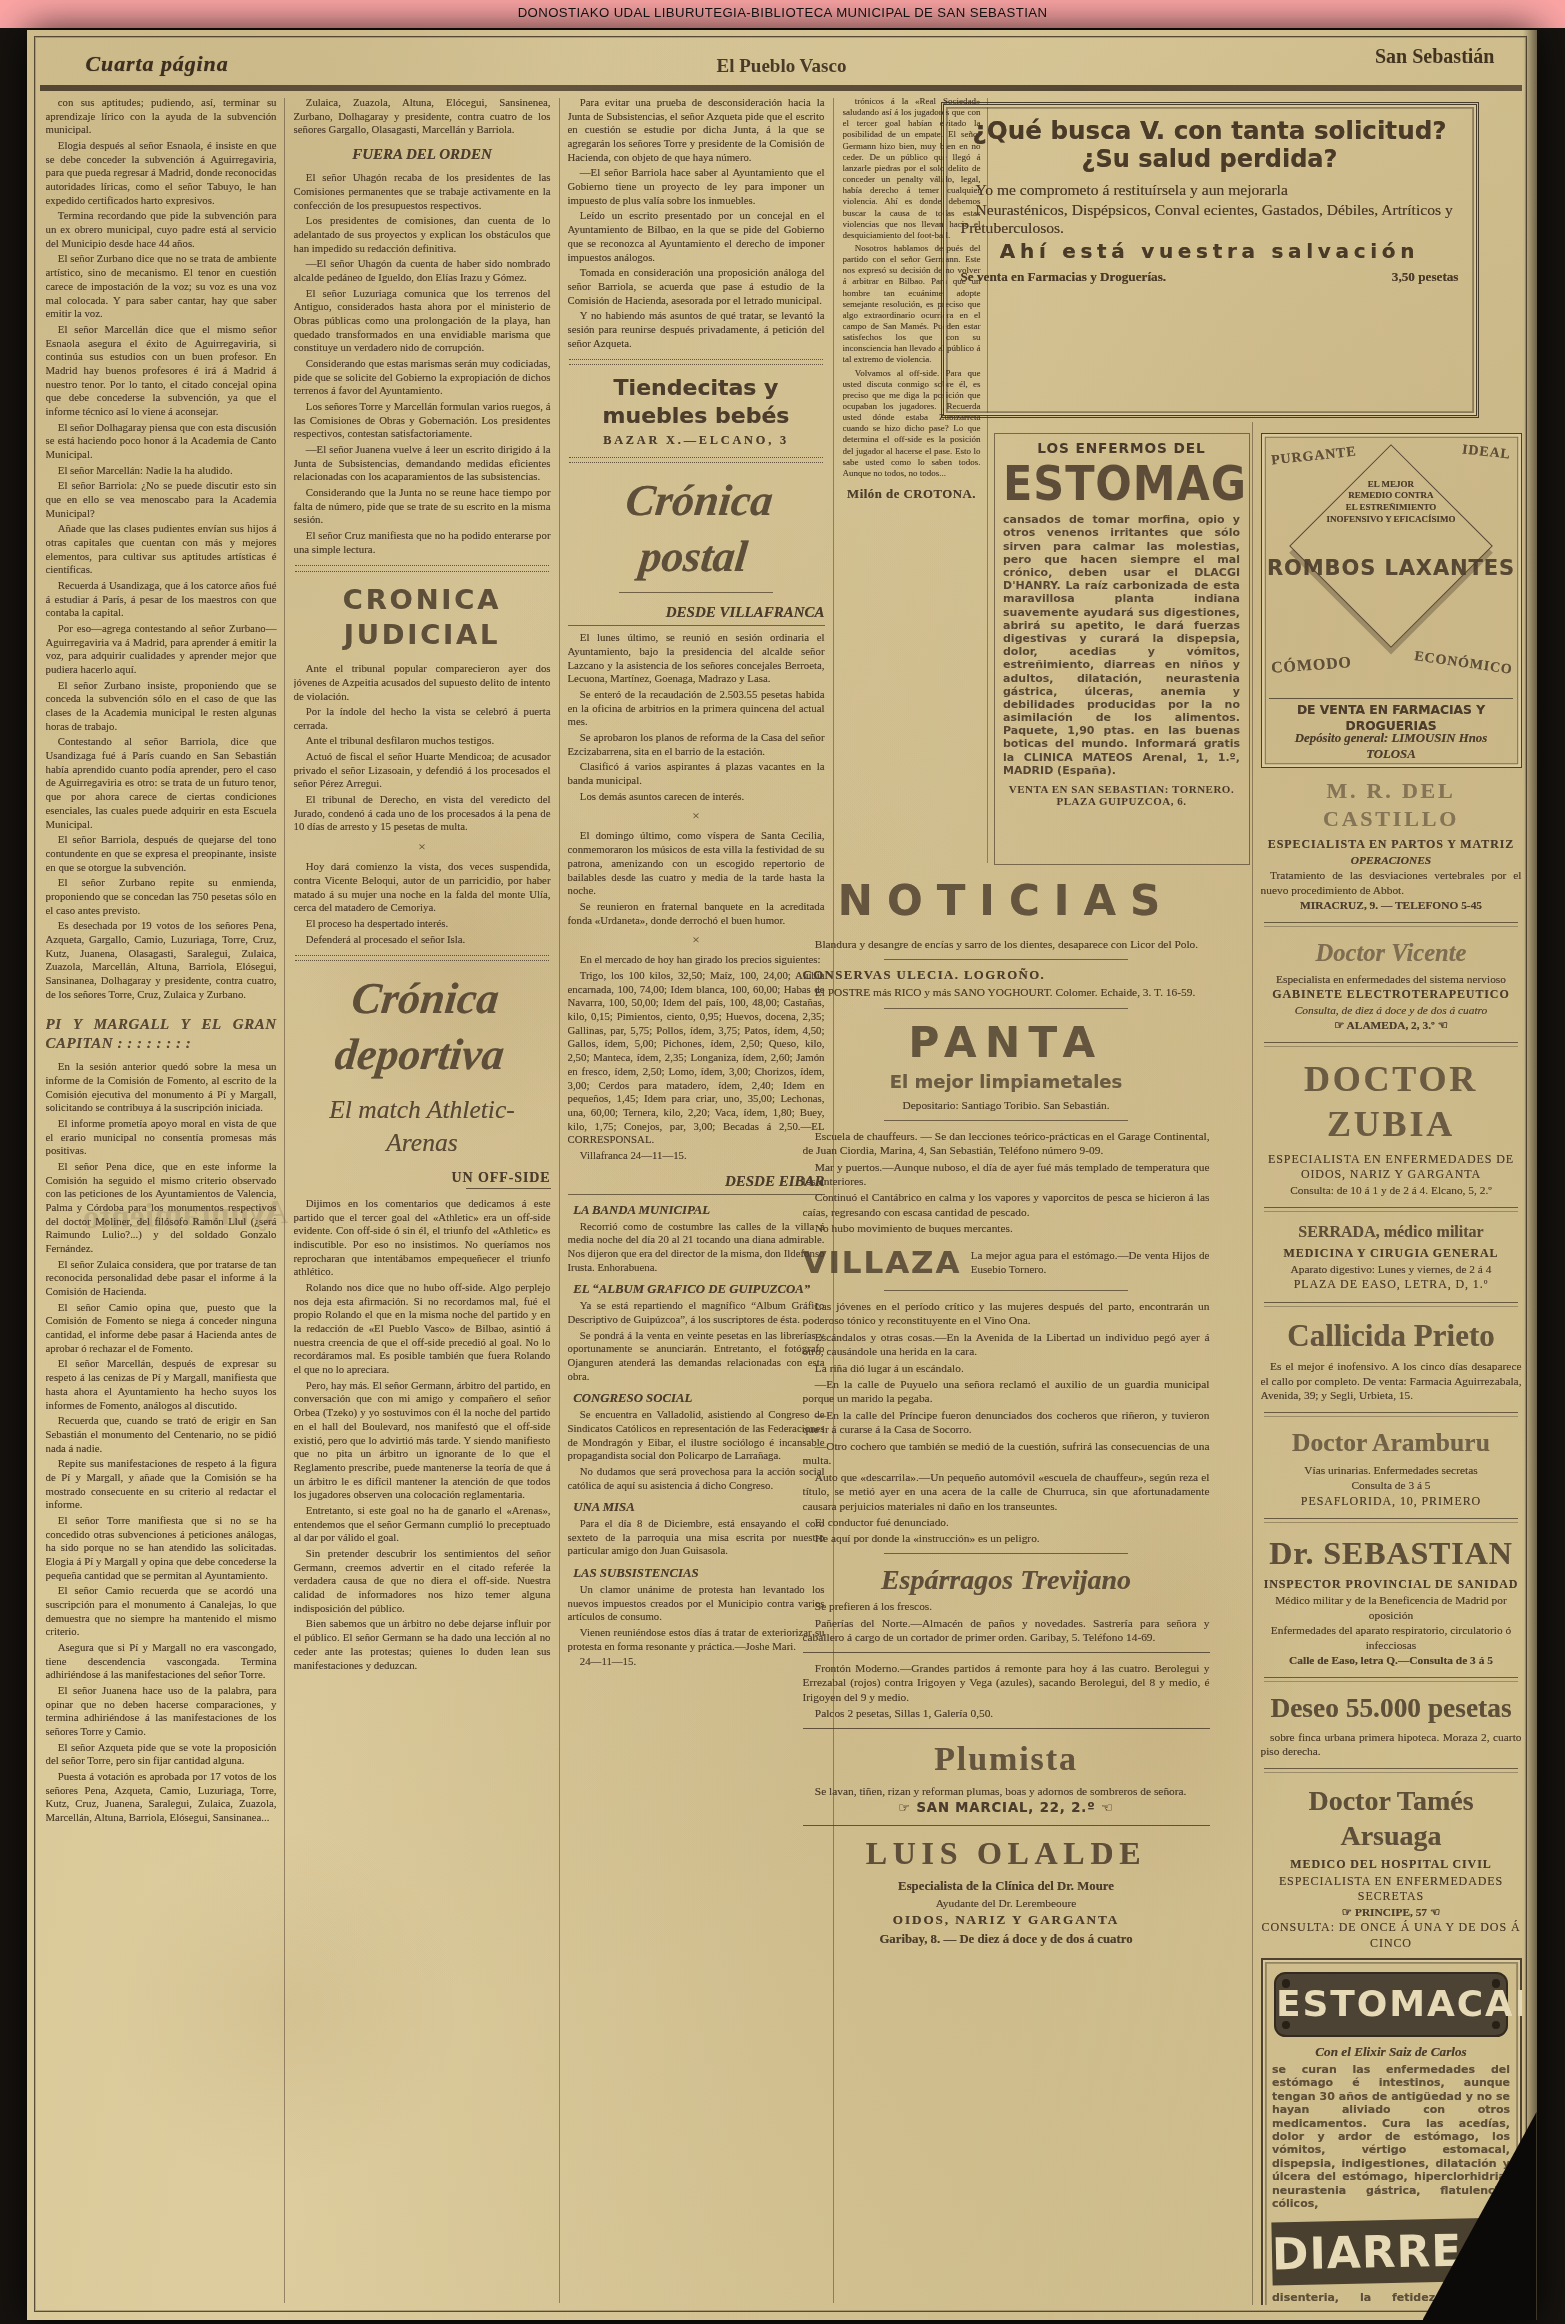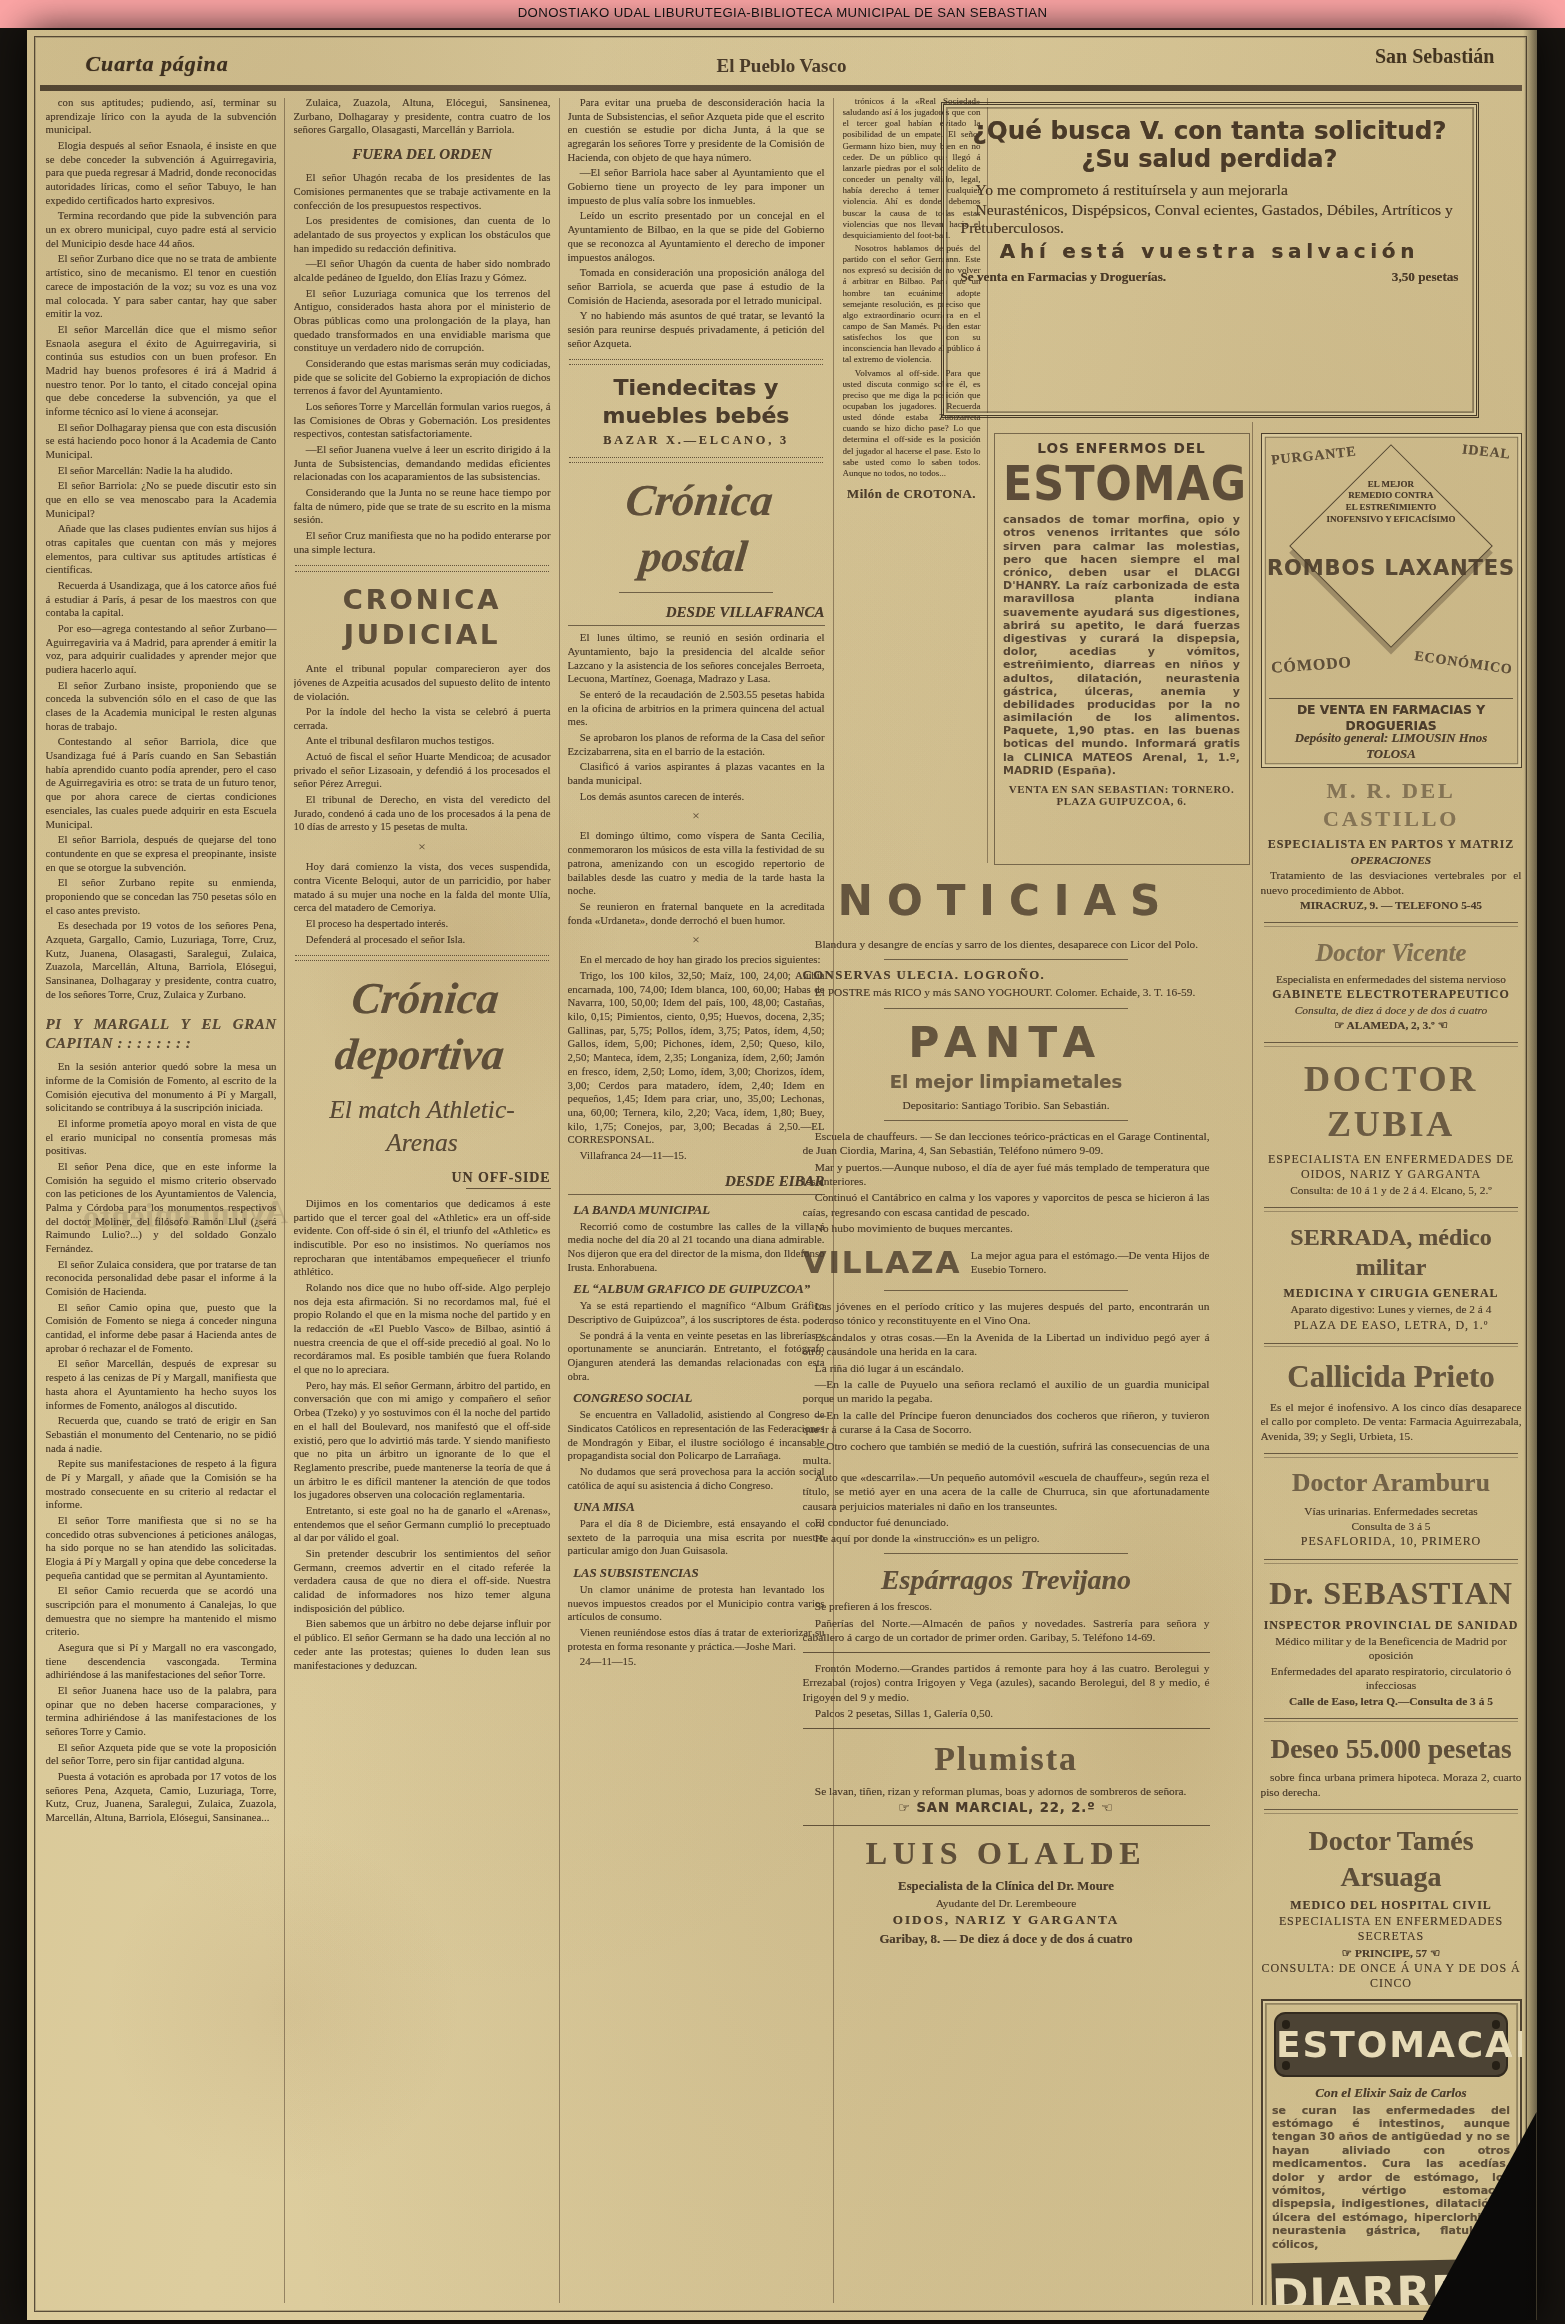--- a/index.html
+++ b/index.html
@@ -110,21 +110,21 @@
              transform:scaleY(1.1);opacity:.85;margin:1.9px 0 5.7px;}
   .est-body{font-family:"DejaVu Sans",sans-serif;font-size:11px;font-weight:bold;line-height:1.2;text-align:justify;opacity:.9;}
   .est-foot{font-size:11px;font-weight:bold;text-align:center;letter-spacing:0.5px;margin-top:5.7px;}
 
   .ad{margin-bottom:7.6px;}
   .adrule{height:2.8px;border-top:1.4px solid rgba(62,49,34,.7);border-bottom:0.9px solid rgba(62,49,34,.35);margin:9.5px 3.8px;}
   .ad-name{font-size:24.6px;font-weight:bold;text-align:center;margin:1.9px 0 3.8px;opacity:.85;}
   .nm-castillo{font-size:22px;letter-spacing:2.8px;opacity:.55;}
   .nm-vicente{font-size:24.6px;opacity:.6;font-style:italic;}
   .nm-zubia{font-size:36px;letter-spacing:2.8px;opacity:.75;}
-  .nm-serrada{font-size:24px;}
+  .nm-serrada{font-size:16px;}
   .nm-callicida{font-size:31px;font-weight:900;opacity:.8;}
   .nm-aramburu{font-size:25.6px;opacity:.7;}
   .nm-sebastian{font-size:32px;letter-spacing:0.9px;opacity:.85;}
   .nm-deseo{font-size:27.4px;opacity:.85;}
   .nm-tames{font-size:28px;opacity:.85;}
   .ad-line{text-align:center;font-size:11.4px;margin:0.9px 0;}
   .ad-line.caps{letter-spacing:0.9px;font-size:12px;}
   .ad-line.it{font-style:italic;}
   .ad-line.bold{font-weight:bold;}
   .ad-body{font-size:11.4px;text-align:justify;text-indent:9.5px;}

